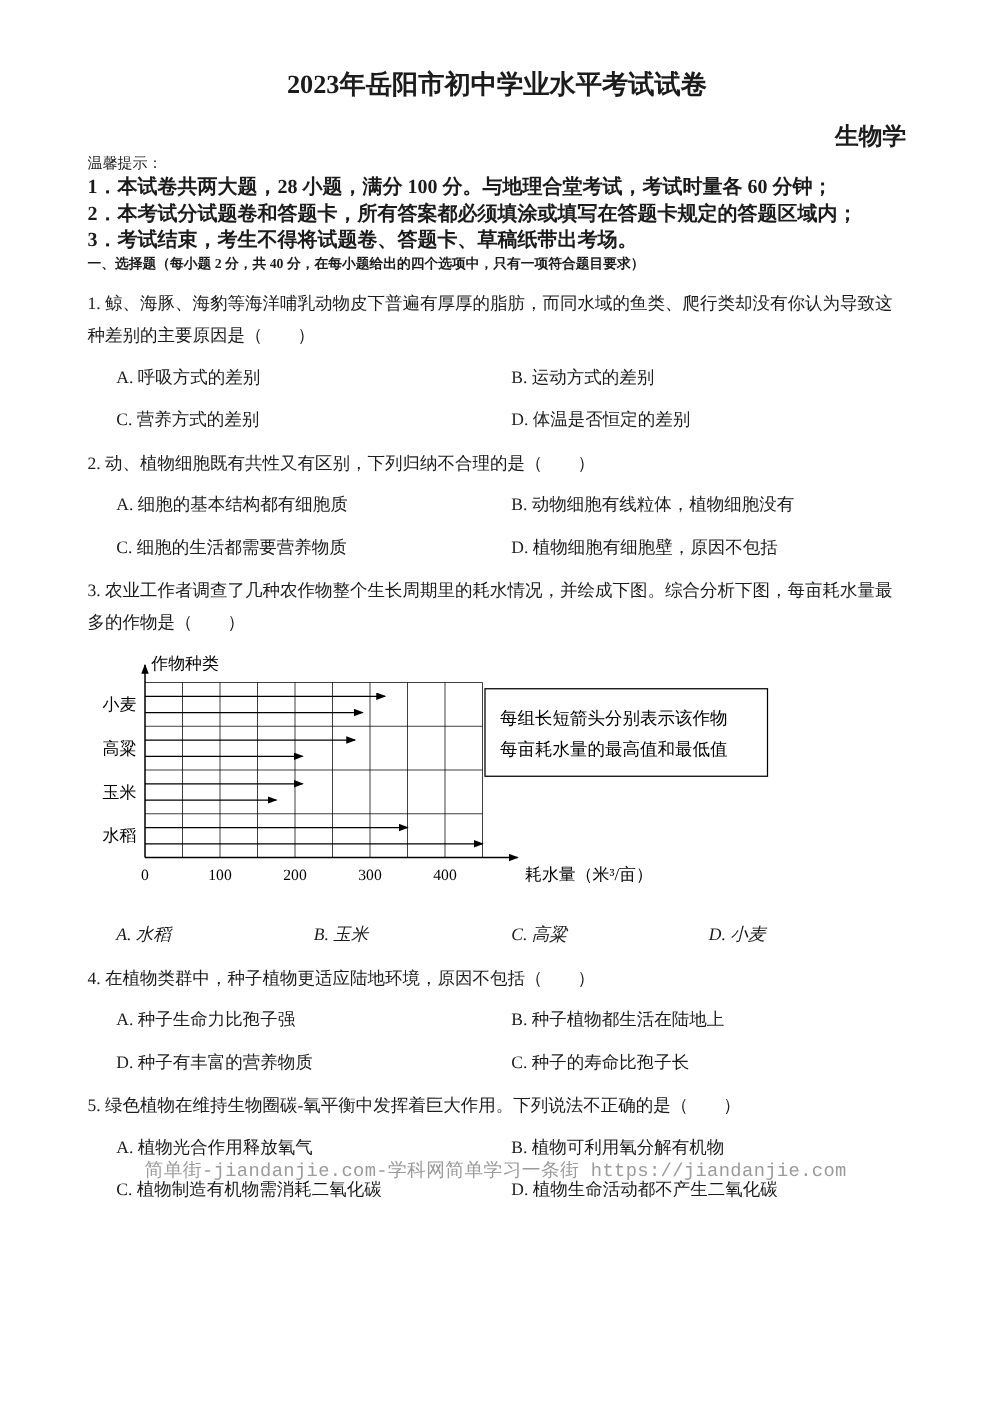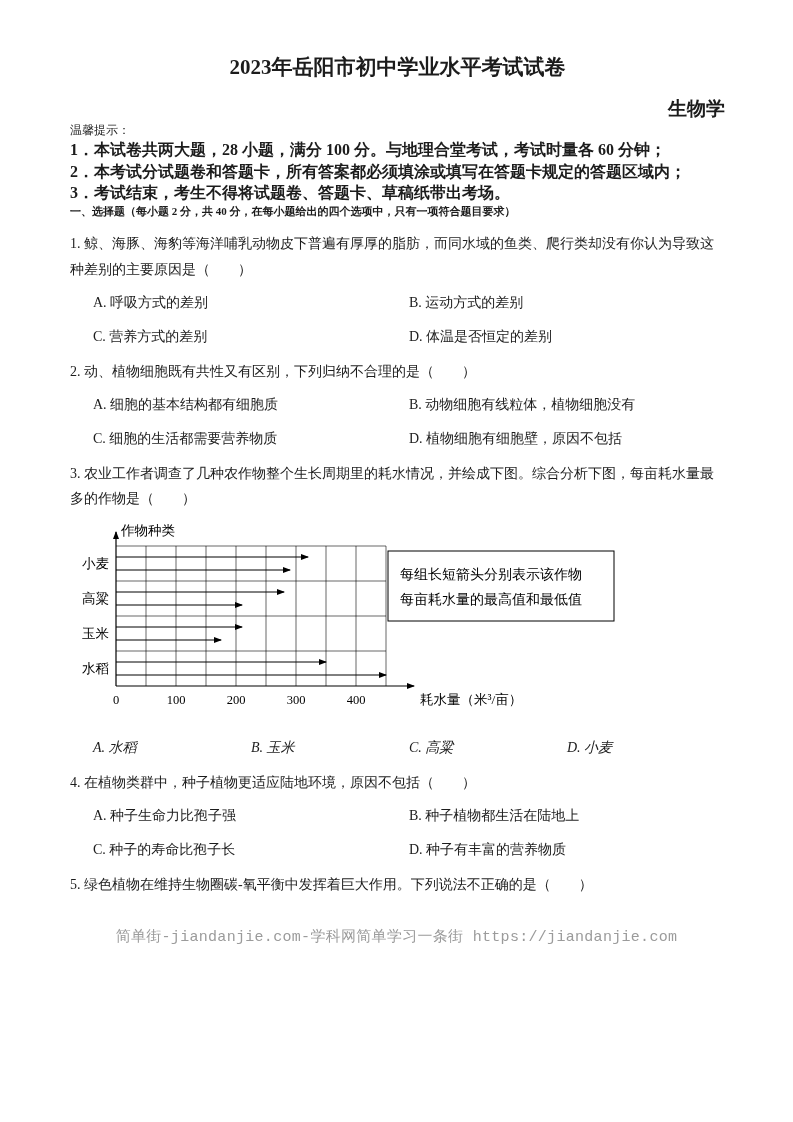--- a/index.html
+++ b/index.html
@@ -162,24 +162,30 @@
       <span>C. 高粱</span>
       <span>D. 小麦</span>
     </div>
   </div>
 
   <div class="question">
     <p class="stem">4. 在植物类群中，种子植物更适应陆地环境，原因不包括（　　）</p>
     <div class="options">
       <span>A. 种子生命力比孢子强</span>
       <span>B. 种子植物都生活在陆地上</span>
+      <span>D. 种子有丰富的营养物质</span>
       <span>C. 种子的寿命比孢子长</span>
-      <span>D. 种子有丰富的营养物质</span>
     </div>
   </div>
 
   <div class="question">
     <p class="stem">5. 绿色植物在维持生物圈碳-氧平衡中发挥着巨大作用。下列说法不正确的是（　　）</p>
+    <div class="options">
+      <span>A. 植物光合作用释放氧气</span>
+      <span>B. 植物可利用氧分解有机物</span>
+      <span>C. 植物制造有机物需消耗二氧化碳</span>
+      <span>D. 植物生命活动都不产生二氧化碳</span>
+    </div>
   </div>
 
   <div class="footer">简单街-jiandanjie.com-学科网简单学习一条街 https://jiandanjie.com</div>
 
 </div>
 
 </body></html>

